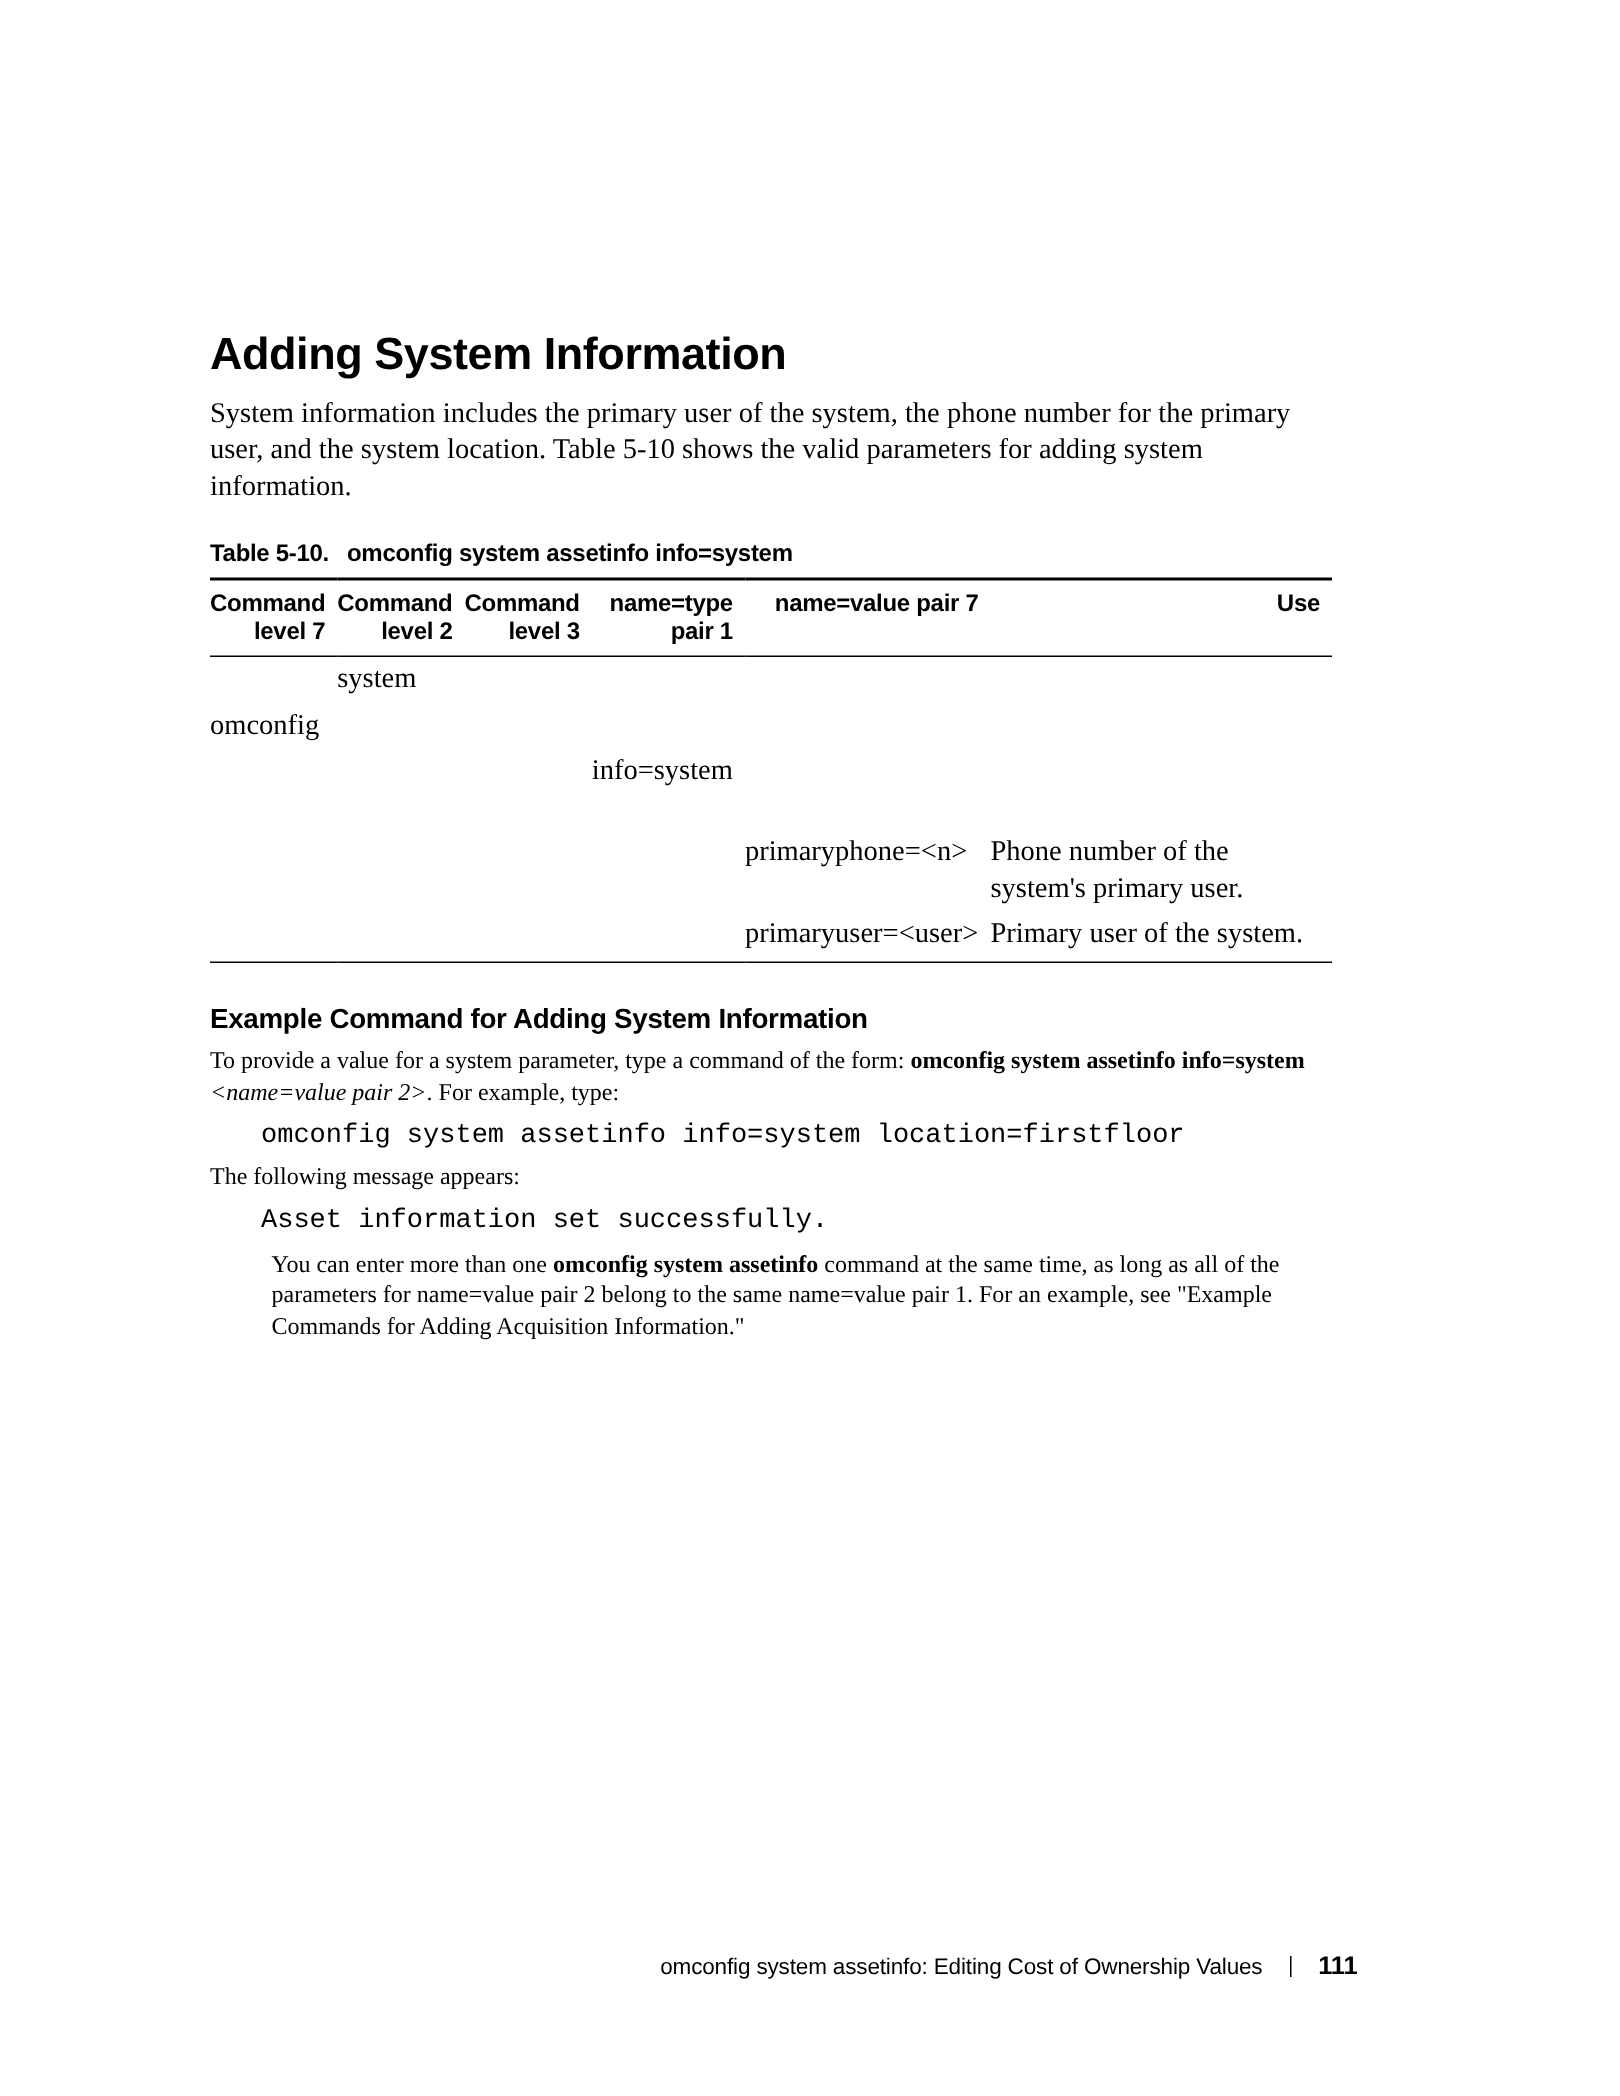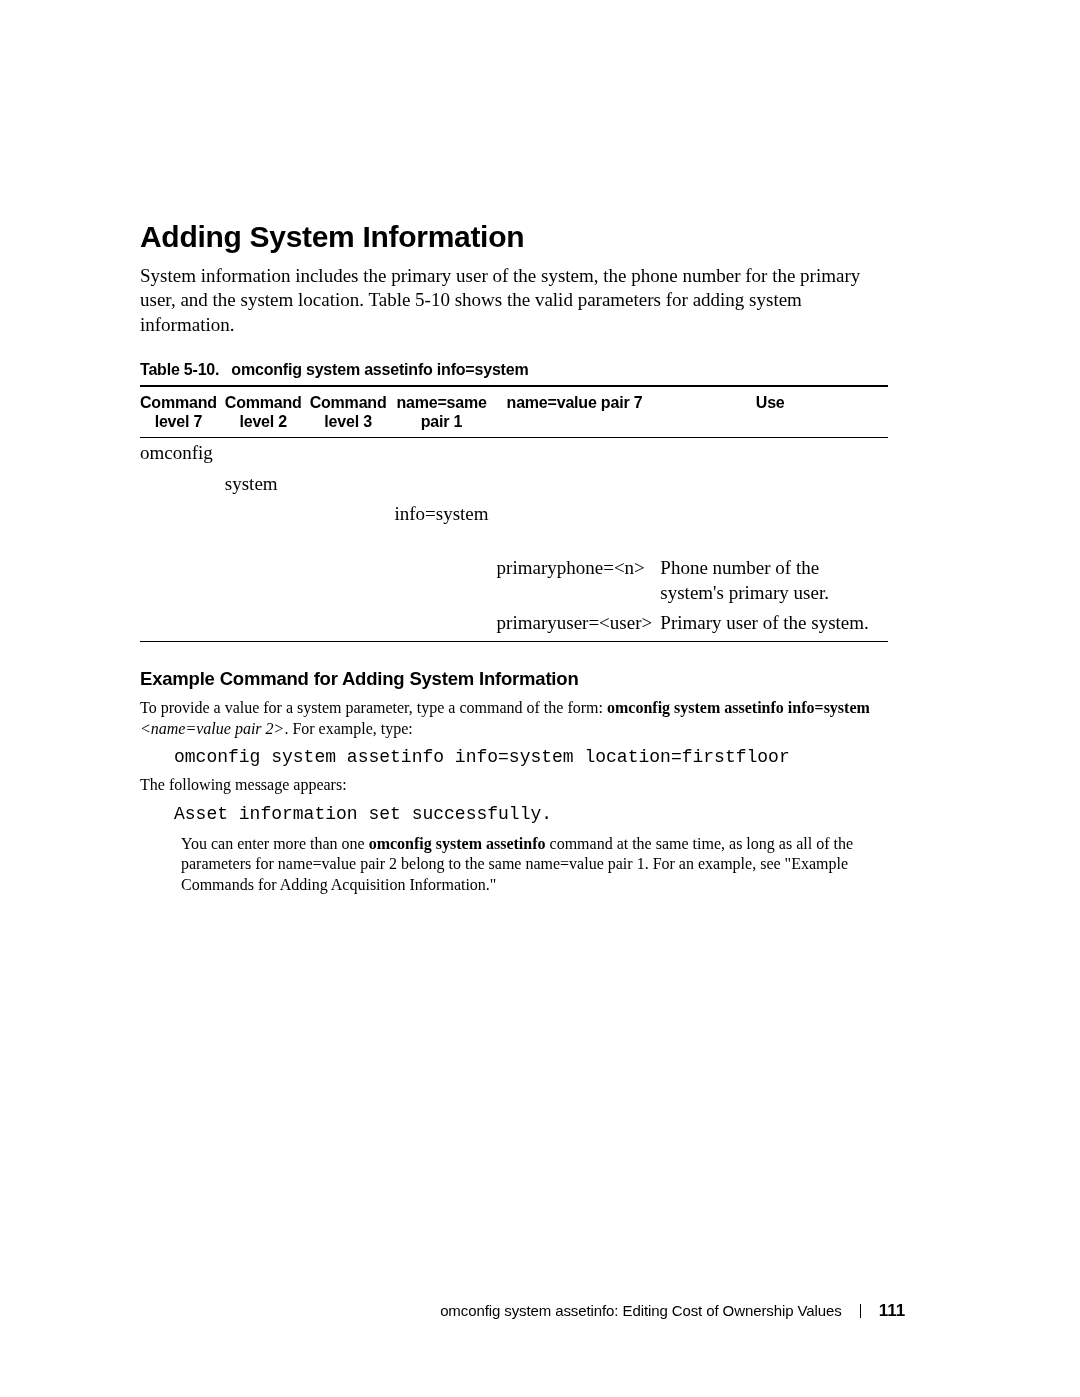--- a/index.html
+++ b/index.html
@@ -45,21 +45,21 @@
   }
   .table-caption .num {
     margin-right: 12px;
   }
   table.cmdtable {
     width: 100%;
     border-collapse: collapse;
     font-size: 18px;
   }
   table.cmdtable thead th {
-    text-align: center;
+    text-align: right;
     vertical-align: top;
     padding: 6px 8px 6px 0;
     border-top: 2px solid #000;
     border-bottom: 1px solid #000;
     font-family: "Helvetica Neue", Helvetica, Arial, sans-serif;
     font-weight: 700;
     font-size: 16px;
     line-height: 1.2;
     letter-spacing: -0.2px;
   }
@@ -138,38 +138,38 @@
         <col class="col3">
         <col class="col4">
         <col class="col5">
         <col class="col6">
     </colgroup>
     <thead>
       <tr>
         <th><span>Command</span><br><span>level 7</span></th>
         <th><span>Command</span><br><span>level 2</span></th>
         <th><span>Command</span><br><span>level 3</span></th>
-        <th><span>name=same</span><br><span>pair 1</span></th>
+        <th><span>name=type</span><br><span>pair 1</span></th>
         <th>name=value pair 7</th>
         <th>Use</th>
       </tr>
     </thead>
     <tbody>
       <tr>
+        <td></td>
+        <td>system</td>
+        <td></td>
+          <td></td>
+          <td></td>
+          <td></td>
+      </tr>
+      <tr>
         <td>omconfig</td>
         <td></td>
           <td></td>
-          <td></td>
-          <td></td>
-          <td></td>
-      </tr>
-      <tr>
-        <td></td>
-        <td>system</td>
-        <td></td>
           <td></td>
           <td></td>
           <td></td>
       </tr>
       <tr>
         <td></td>
           <td></td>
           <td></td>
         <td>info=system</td>
         <td></td>

